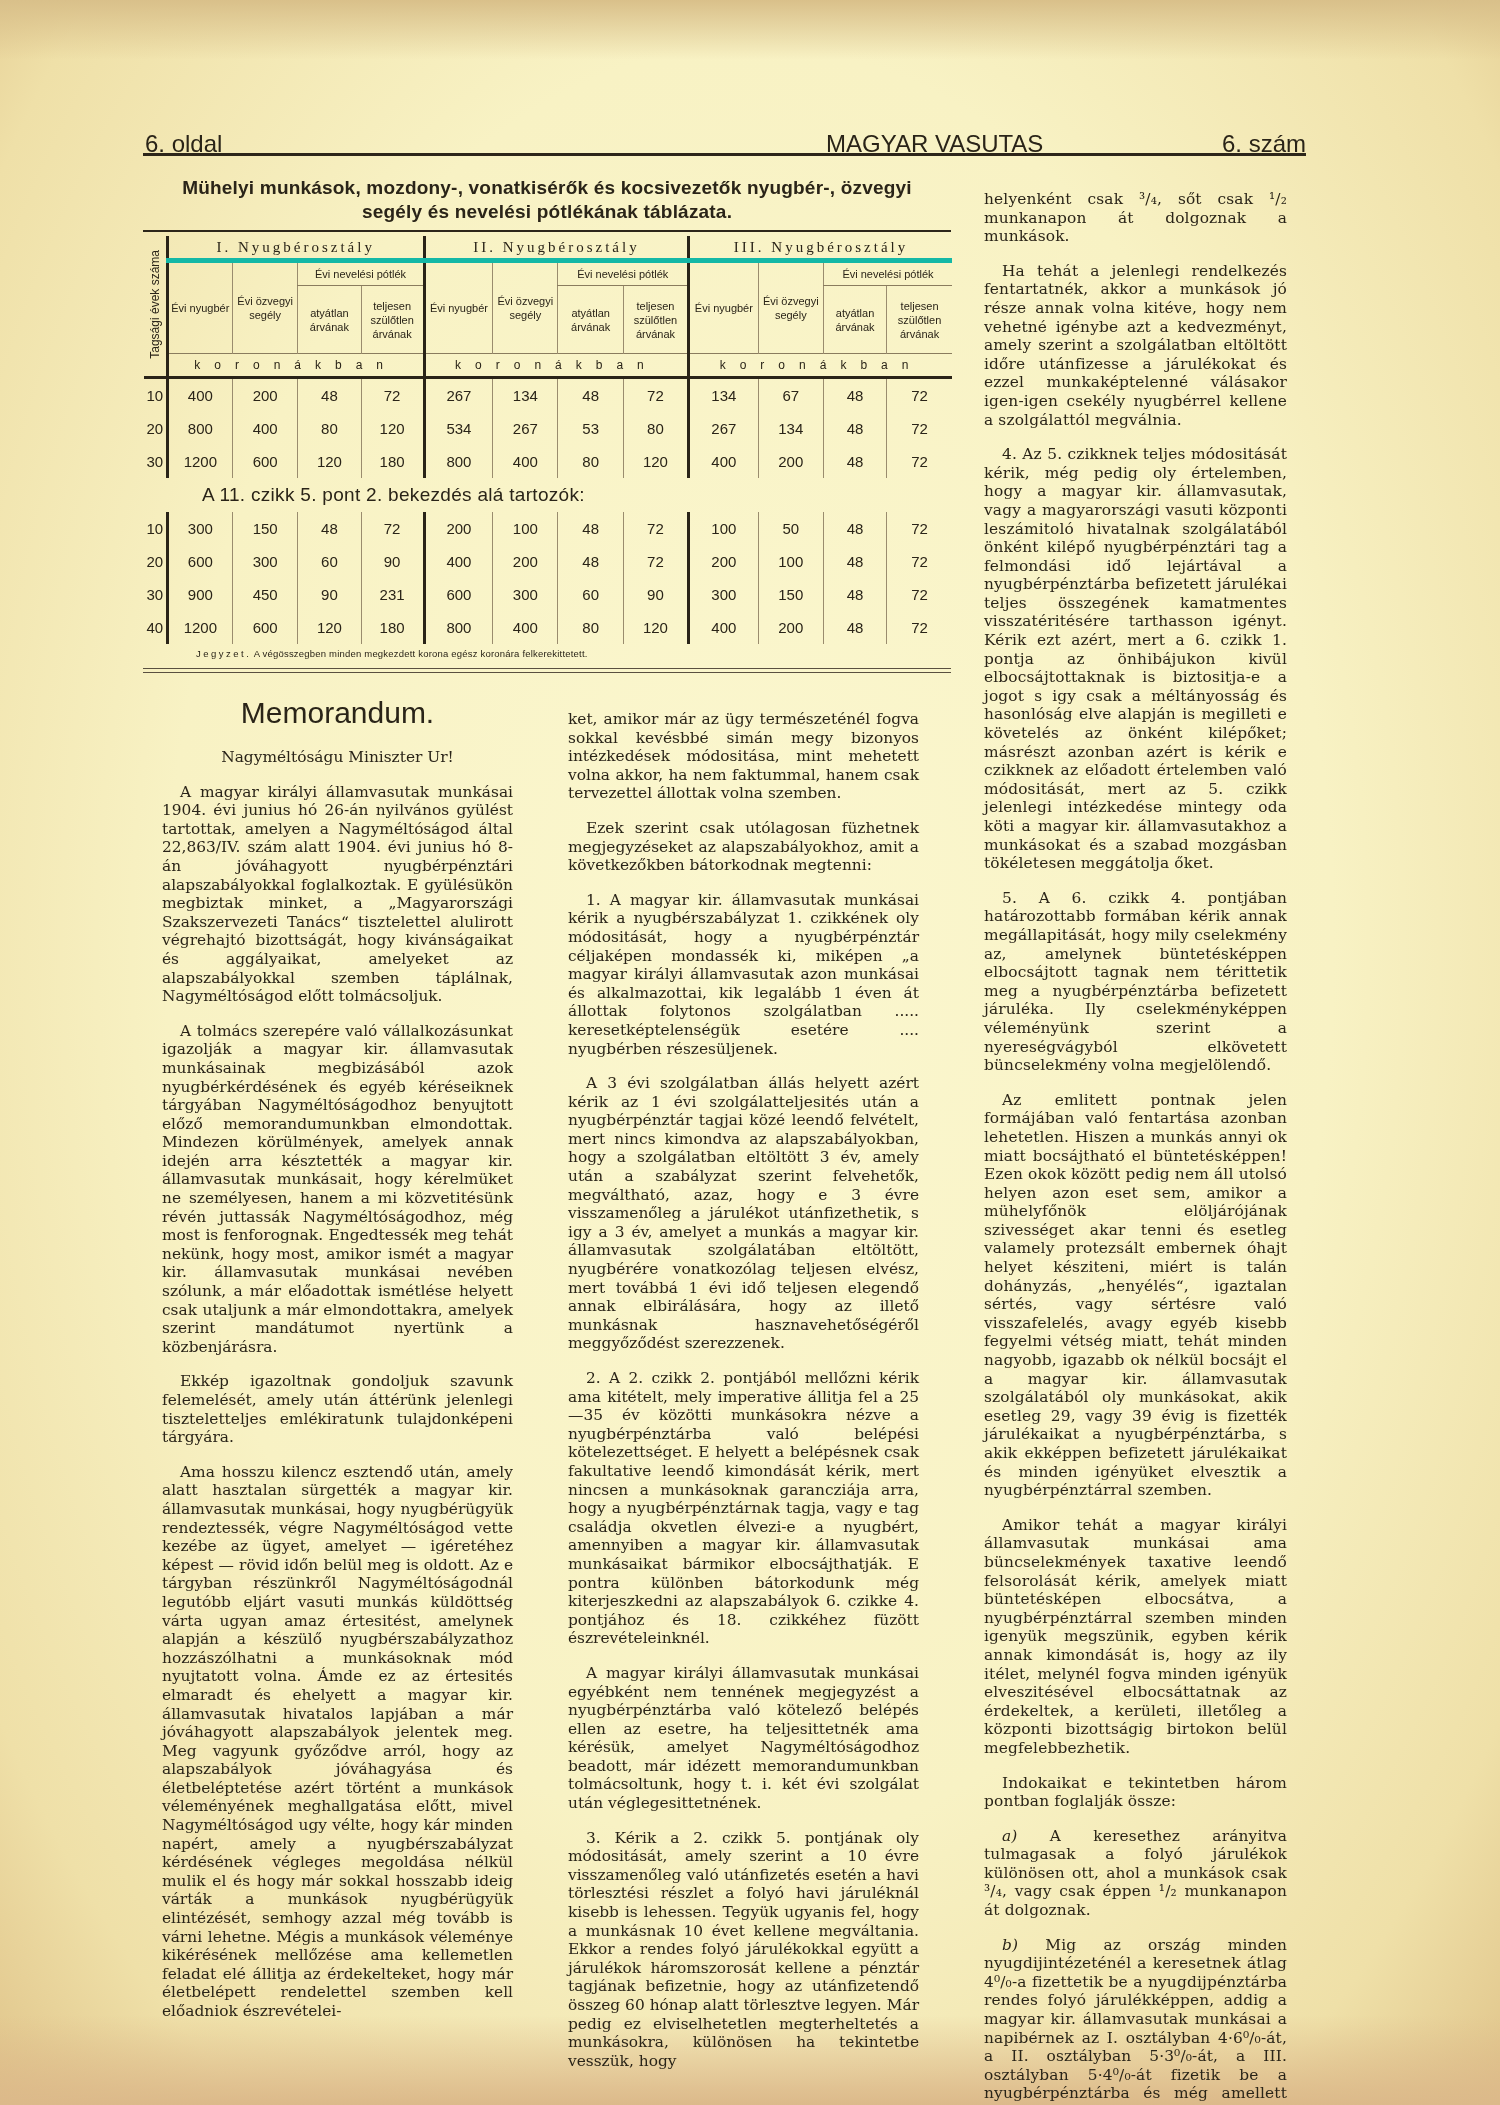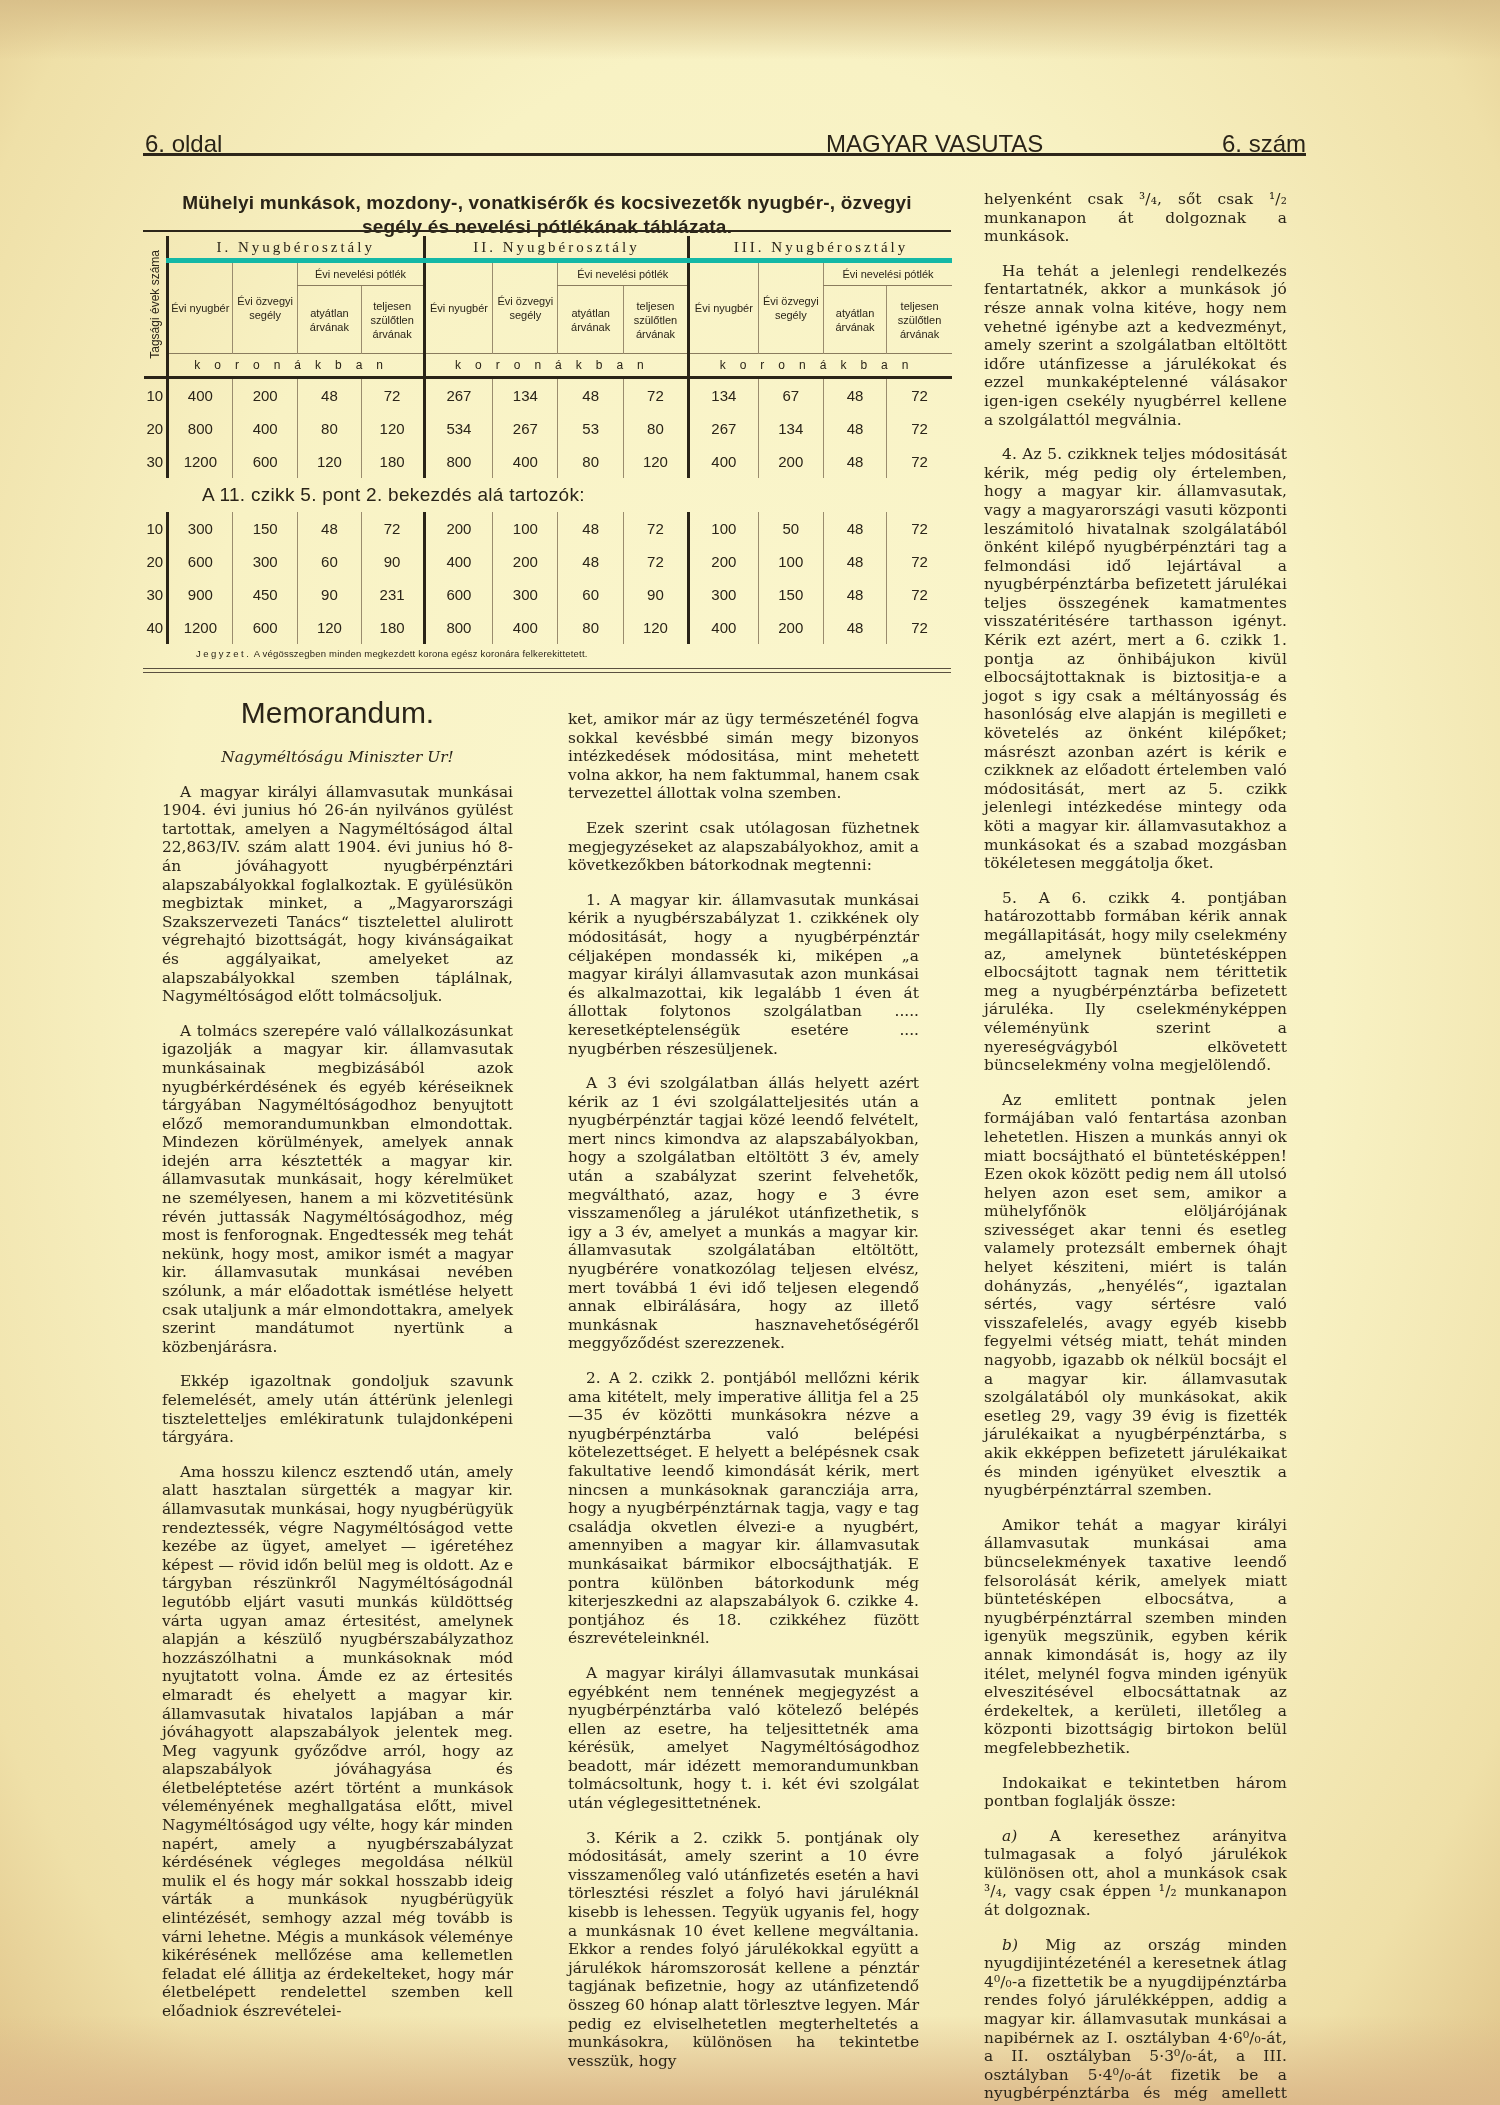--- a/index.html
+++ b/index.html
@@ -20,21 +20,21 @@
   .edge-bottom { position:absolute; left:0; bottom:0; width:1500px; height:90px;
     background: linear-gradient(rgba(240,228,170,0), #dcb98a); }
 
   .runhead { position:absolute; left:143px; top:128px; width:1163px; height:30px;
     font-family: "Liberation Sans", sans-serif; font-size: 24px; }
   .runhead .l { position:absolute; left:2px; top:2px; }
   .runhead .c { position:absolute; left:683px; top:2px; }
   .runhead .r { position:absolute; right:0; top:2px; }
   .rule-top { position:absolute; left:143px; top:153px; width:1163px; height:3px; background:#2d261a; }
 
-  .tbl-title { position:absolute; left:143px; top:191px; width:808px;
+  .tbl-title { position:absolute; left:143px; top:176px; width:808px;
     font-family: "Liberation Sans", sans-serif; font-weight:bold; font-size:19px;
     text-align:center; line-height:24px; letter-spacing:0.2px; }
   .rule-tbl { position:absolute; left:143px; top:230px; width:808px; height:2px; background:#2d261a; }
 
   table.grid { position:absolute; left:144px; top:236px; width:808px; border-collapse:collapse;
     font-family: "Liberation Serif", serif; color:#2a2418; }
   table.grid td, table.grid th { padding:0; text-align:center; vertical-align:middle; font-weight:normal; }
   .vtext { writing-mode: vertical-rl; transform: rotate(180deg); font-size:12px; font-family:"Liberation Sans", sans-serif; white-space:nowrap; }
   .grp { font-size:15px; letter-spacing:3px; height:22px; border-bottom:5px solid #14b8a6; }
   .sub { font-size:11px; font-family:"Liberation Sans", sans-serif; line-height:14px; }
@@ -49,21 +49,21 @@
   .rule-sep { position:absolute; left:143px; top:668px; width:808px; height:3px; border-top:1px solid #5a5040; border-bottom:1px solid #5a5040; }
 
   .col { position:absolute; font-family:"DejaVu Serif", serif; font-size:15.4px; line-height:18.6px;
     text-align:justify; hyphens:none; }
   .col p { margin:16px; text-indent:18px; }
   .col p.noind { text-indent:0; }
   .col1 { left:146px; top:694px; width:383px; }
   .col2 { left:552px; top:694px; width:383px; }
   .col3 { left:968px; top:174px; width:335px; letter-spacing:0.15px; }
   .memo-h { font-family:"Liberation Sans", sans-serif; font-size:30px; text-align:center; margin:0 0 6px 0; text-indent:0; line-height:38px; font-weight:normal; }
-  .salut { font-style:italic; text-align:center; text-indent:0 !important; margin-bottom:2px !important; }
+  .salut { text-align:center; text-indent:0 !important; margin-bottom:2px !important; }
   .it { font-style:italic; }
 </style>
 </head>
 <body>
 
 <div class="paper"></div>
 <div class="edge-top"></div>
 <div class="edge-bottom"></div>
 
 <div class="runhead">

